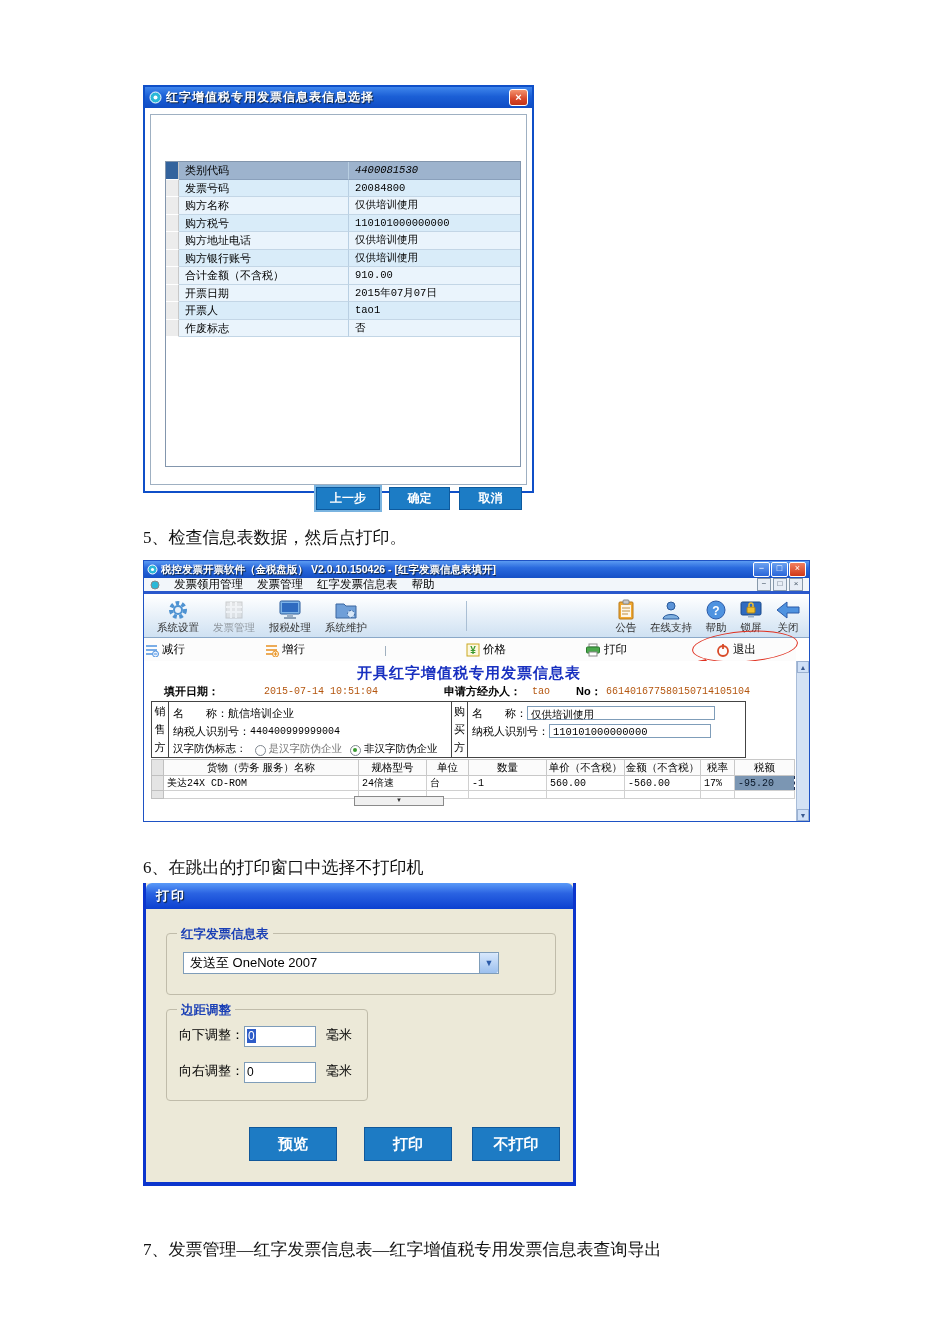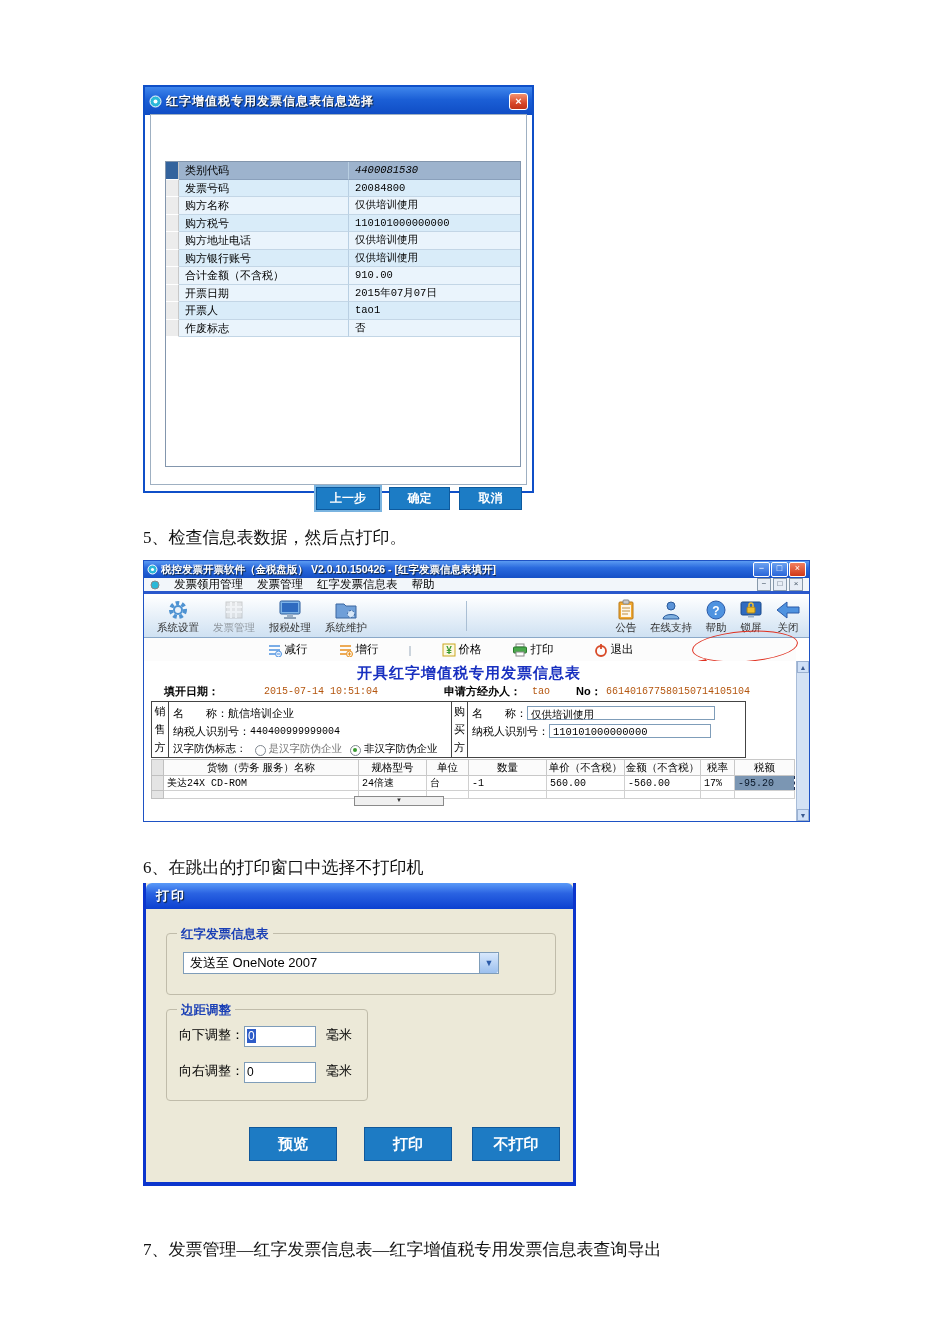--- a/index.html
+++ b/index.html
@@ -2,21 +2,21 @@
 <html><head>
 <meta charset="utf-8">
 <style>
   html,body{margin:0;padding:0;background:#fff;}
   .page{position:relative;width:950px;height:1344px;background:#fff;overflow:hidden;
         font-family:"Liberation Sans",sans-serif;color:#000;}
   .abs{position:absolute;}
 
   
   .xpdlg{position:absolute;border:2px solid #0f4fc8;background:#fff;box-sizing:border-box;}
-  .xptitle{height:28px;display:flex;align-items:center;gap:4px;padding:0 4px;
+  .xptitle{height:21px;display:flex;align-items:center;gap:4px;padding:0 4px;
            background:linear-gradient(180deg,#3f86ec 0%,#1b5fd6 45%,#0f4cc4 100%);}
   .xptitletext{color:#fff;font-size:12px;font-weight:bold;letter-spacing:1px;
                text-shadow:1px 1px 1px #123;white-space:nowrap;overflow:hidden;}
   .xpclose{margin-left:auto;width:17px;height:15px;border:1px solid #fff;border-radius:3px;
            background:linear-gradient(#f4936f,#d8472a 60%,#c23318);color:#fff;font-size:11px;
            line-height:14px;text-align:center;font-weight:bold;}
   .d1body{position:absolute;left:5px;right:5px;top:27px;bottom:6px;border:1px solid #9fb0c2;background:#fff;}
   .d1msg{position:absolute;left:18px;top:27px;font-size:12px;font-weight:bold;margin-top:27px;}
   .d1tbl{position:absolute;left:14px;top:46px;width:356px;height:306px;border:1px solid #8396ad;box-sizing:border-box;}
   .d1row{display:flex;height:17.5px;box-sizing:border-box;font-size:11px;line-height:17px;}
@@ -52,21 +52,21 @@
   .mbtns{margin-left:auto;display:flex;gap:2px;}
   .mbtn{width:12px;height:11px;border:1px solid #8899aa;background:#e8eef6;color:#445566;font-size:8px;
         line-height:9px;text-align:center;}
   .awtool{position:absolute;left:0;top:36px;right:0;height:40px;
           background:linear-gradient(180deg,#fdfeff,#cfe1f2);border-bottom:1px solid #8aa8c8;}
   .tbtn{position:absolute;top:2px;height:36px;display:flex;flex-direction:column;align-items:center;justify-content:center;gap:1px;}
   .tbtn .lab{font-size:10.5px;color:#333;white-space:nowrap;}
   .tbtn.disabled{opacity:.45;}
   .tsep{position:absolute;top:4px;width:1px;height:30px;background:#aabfd4;}
   .awaction{position:absolute;left:0;top:77px;right:13px;height:23px;background:#fcfcfc;
-            border-bottom:1px solid #d5d5d5;display:flex;align-items:center;justify-content:center;
+            border-bottom:1px solid #d5d5d5;display:flex;align-items:center;justify-content:space-between;
             gap:30px;padding-right:40px;font-size:11.5px;}
   .aitem{display:flex;align-items:center;gap:3px;white-space:nowrap;}
   .asep{color:#99aabb;}
   .redellipse{position:absolute;left:548px;top:70px;width:104px;height:29px;border:1.6px solid #e03020;
               border-radius:50%;transform:rotate(-4deg);pointer-events:none;}
   .clickhint{position:absolute;left:519px;top:112px;font-size:12px;color:#111;}
   .docarea{position:absolute;left:0;top:100px;right:0;bottom:0;background:#fff;}
   .vstrip{position:absolute;right:0;top:0;bottom:0;width:13px;background:#d4e2f4;border-left:1px solid #a8bcd8;
           box-sizing:border-box;font-size:7px;color:#3a5a90;text-align:center;}
   .sarrow{height:12px;line-height:12px;background:#cfe0f7;border:1px solid #9ab0d0;box-sizing:border-box;}

